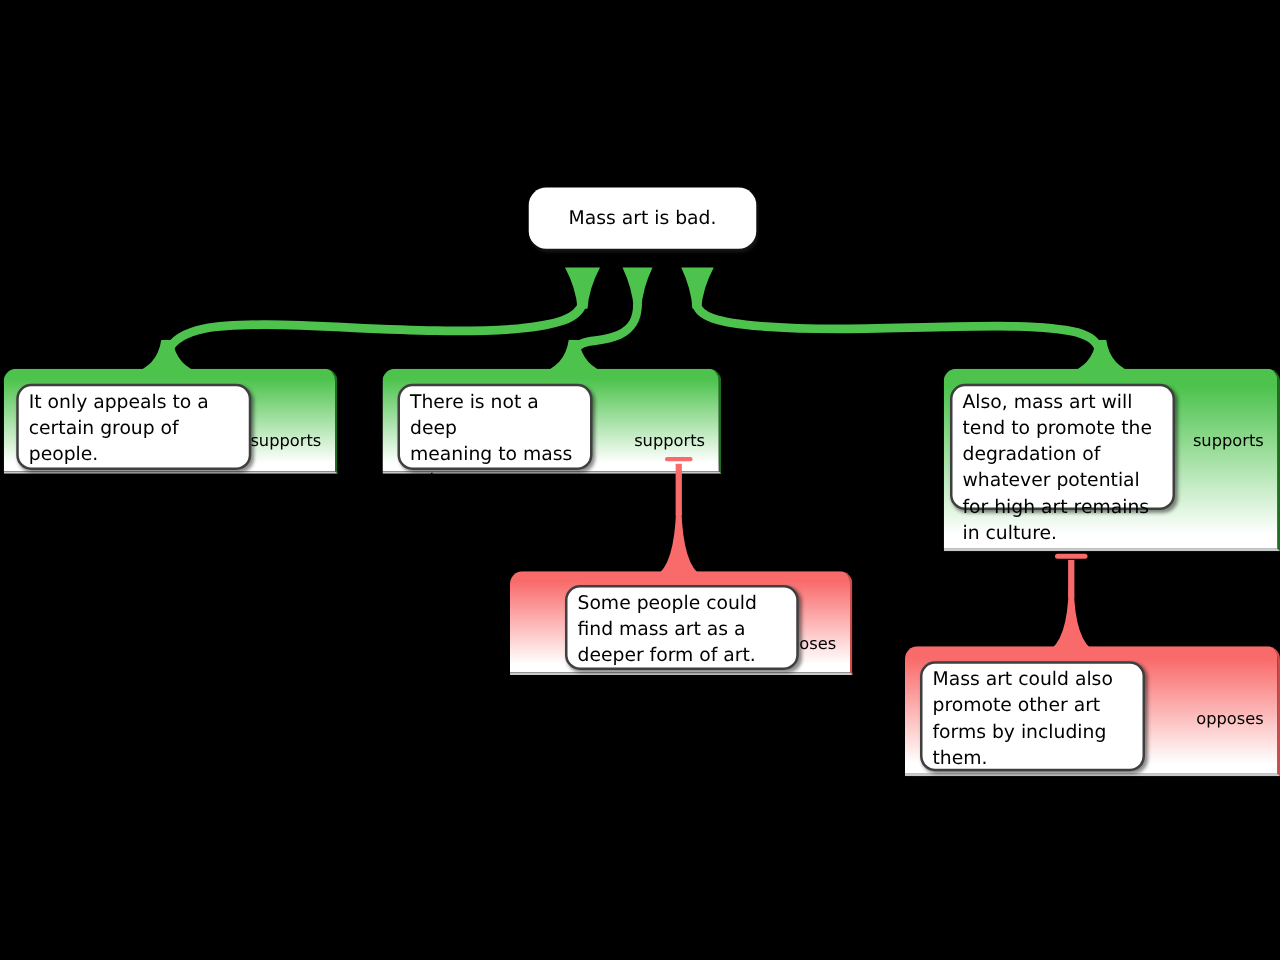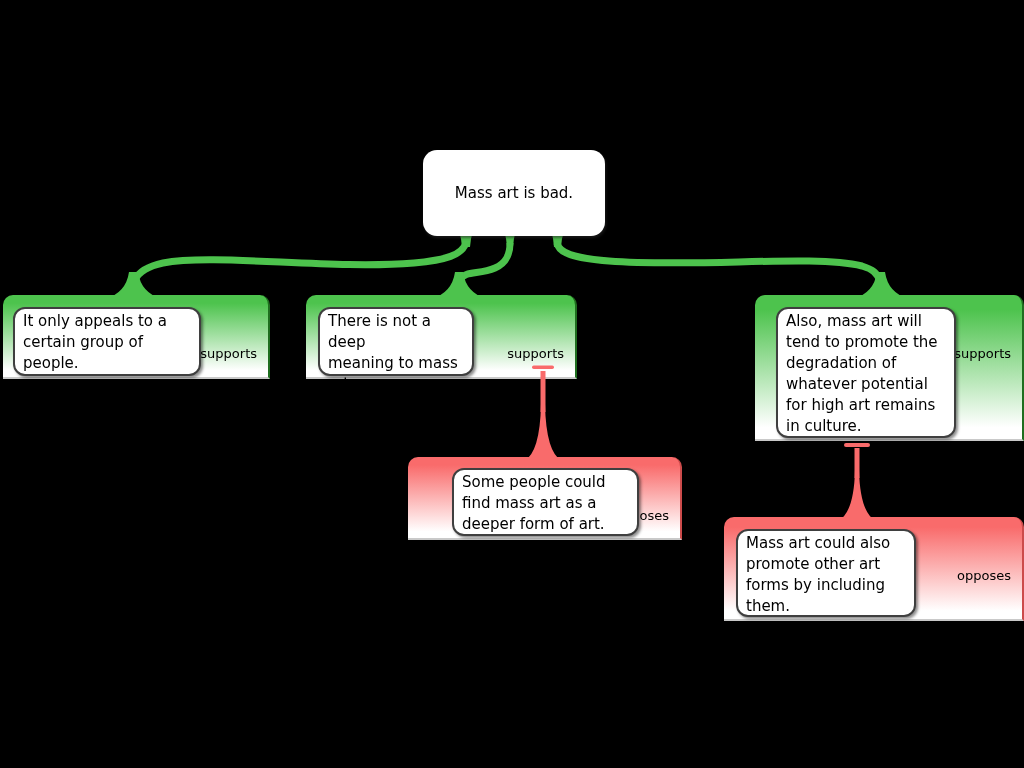--- a/index.html
+++ b/index.html
@@ -25,21 +25,21 @@
   .edge-layer.over  { z-index: 3; }
 
   .g-fill { fill: var(--supports-fill); stroke: none; }
   .g-line { fill: none; stroke: var(--supports-fill); stroke-width: 7; stroke-linecap: butt; }
   .r-fill { fill: var(--opposes-fill); stroke: none; }
   .r-line { fill: none; stroke: var(--opposes-fill); stroke-width: 5; stroke-linecap: butt; }
 
   .node { position: absolute; z-index: 2; }
 
   .root-node {
-    left: 423px; top: 150px; width: 182px; height: 86px;
+    left: 423px; top: 150px; width: 182px; height: 49px;
     background: var(--node-bg);
     border-radius: 14px;
     display: flex; align-items: center; justify-content: center;
     font-size: 15px;
     box-shadow: 1px 2px 3px rgba(40,40,40,0.6);
   }
 
   .container-node {
     border-radius: 10px 10px 0 0;
     border-bottom: 2px solid #c9c9c9;
@@ -72,21 +72,21 @@
   }
 
   
   .n-s1 { left: 3px;   top: 295px; width: 267px; height: 84px; }
   .n-s1 .claim-box { left: 10px; top: 12px; width: 188px; height: 69px; }
 
   .n-s2 { left: 306px; top: 295px; width: 271px; height: 84px; }
   .n-s2 .claim-box { left: 12px; top: 12px; width: 156px; height: 69px; }
 
   .n-s3 { left: 755px; top: 295px; width: 269px; height: 146px; }
-  .n-s3 .claim-box { left: 21px; top: 12px; width: 180px; height: 131px; }
+  .n-s3 .claim-box { left: 5px; top: 12px; width: 180px; height: 101px; }
 
   .n-o1 { left: 408px; top: 457px; width: 274px; height: 83px; }
   .n-o1 .claim-box { left: 12px; top: 11px; width: 187px; height: 68px; margin-left: 32px; }
 
   .n-o2 { left: 724px; top: 517px; width: 300px; height: 104px; }
   .n-o2 .claim-box { left: 12px; top: 12px; width: 180px; height: 88px; }
 </style>
 </head>
 <body>
 

